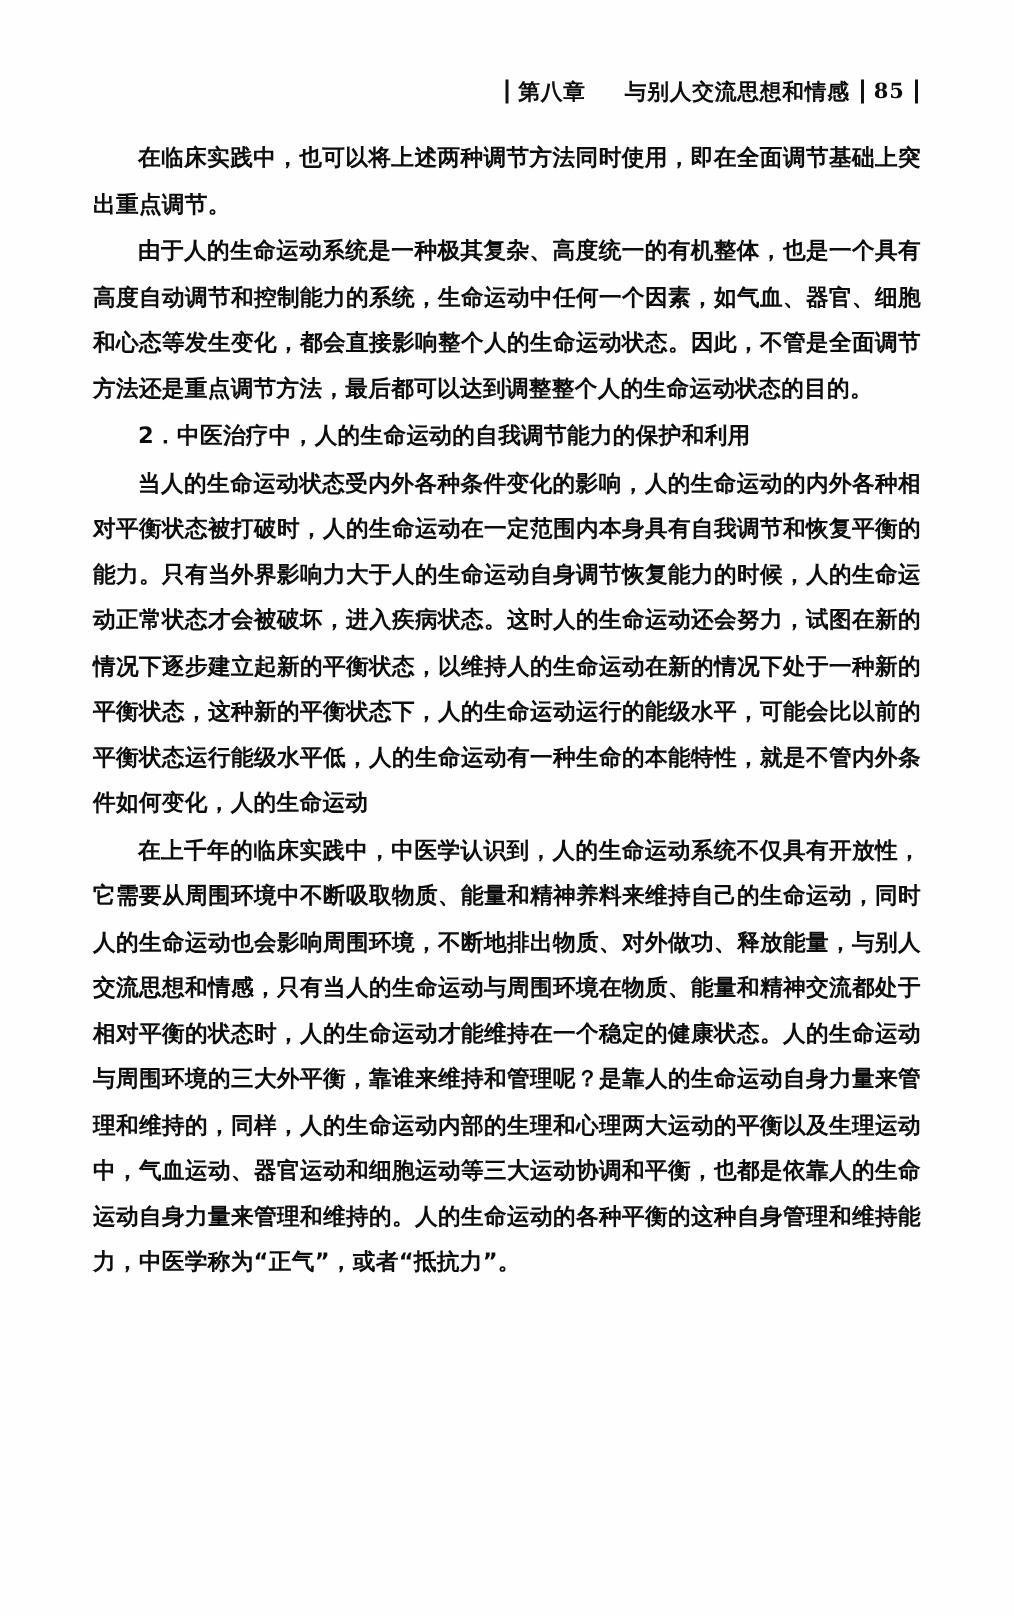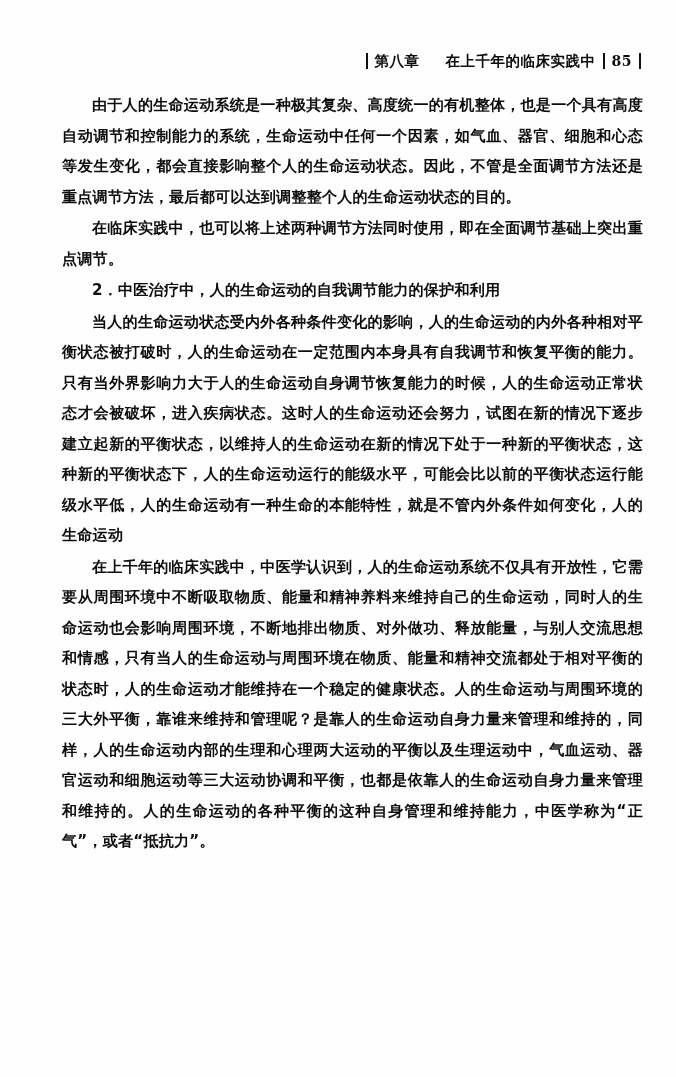--- a/index.html
+++ b/index.html
@@ -16,21 +16,21 @@
     overflow: hidden;
   }
   .page {
     position: absolute;
     left: 0;
     top: 0;
     width: 676px;
     height: 1077px;
     background: #fefefe;
     box-sizing: border-box;
-    padding: 48px 33px 30px 62px;
+    padding: 48px 62px 30px 62px;
   }
   
   .header {
     display: flex;
     align-items: center;
     justify-content: flex-end;
     gap: 7px;
     height: 26px;
     padding-right: 2px;
     font-weight: bold;
@@ -80,29 +80,29 @@
 </style>
 </head>
 <body>
 
 <div class="page">
 
   <div class="header">
     <span class="rule"></span>
     <span class="chapter">第八章</span>
     <span class="chapter-gap"></span>
-    <span class="chapter">在上千年的临床实践中</span>
+    <span class="chapter">与别人交流思想和情感</span>
     <span class="rule"></span>
     <span class="pageno">85</span>
     <span class="rule"></span>
   </div>
 
   <div class="header-spacer"></div>
 
   <div class="body-text">
+    <p class="indent">在临床实践中，也可以将上述两种调节方法同时使用，即在全面调节基础上突出重点调节。</p>
     <p class="indent">由于人的生命运动系统是一种极其复杂、高度统一的有机整体，也是一个具有高度自动调节和控制能力的系统，生命运动中任何一个因素，如气血、器官、细胞和心态等发生变化，都会直接影响整个人的生命运动状态。因此，不管是全面调节方法还是重点调节方法，最后都可以达到调整整个人的生命运动状态的目的。</p>
-    <p class="indent">在临床实践中，也可以将上述两种调节方法同时使用，即在全面调节基础上突出重点调节。</p>
     <p class="heading">2．中医治疗中，人的生命运动的自我调节能力的保护和利用</p>
     <p class="indent">当人的生命运动状态受内外各种条件变化的影响，人的生命运动的内外各种相对平衡状态被打破时，人的生命运动在一定范围内本身具有自我调节和恢复平衡的能力。只有当外界影响力大于人的生命运动自身调节恢复能力的时候，人的生命运动正常状态才会被破坏，进入疾病状态。这时人的生命运动还会努力，试图在新的情况下逐步建立起新的平衡状态，以维持人的生命运动在新的情况下处于一种新的平衡状态，这种新的平衡状态下，人的生命运动运行的能级水平，可能会比以前的平衡状态运行能级水平低，人的生命运动有一种生命的本能特性，就是不管内外条件如何变化，人的生命运动</p>
     <p class="indent">在上千年的临床实践中，中医学认识到，人的生命运动系统不仅具有开放性，它需要从周围环境中不断吸取物质、能量和精神养料来维持自己的生命运动，同时人的生命运动也会影响周围环境，不断地排出物质、对外做功、释放能量，与别人交流思想和情感，只有当人的生命运动与周围环境在物质、能量和精神交流都处于相对平衡的状态时，人的生命运动才能维持在一个稳定的健康状态。人的生命运动与周围环境的三大外平衡，靠谁来维持和管理呢？是靠人的生命运动自身力量来管理和维持的，同样，人的生命运动内部的生理和心理两大运动的平衡以及生理运动中，气血运动、器官运动和细胞运动等三大运动协调和平衡，也都是依靠人的生命运动自身力量来管理和维持的。人的生命运动的各种平衡的这种自身管理和维持能力，中医学称为“正气”，或者“抵抗力”。</p>
   </div>
 
 </div>
 
 </body></html>

